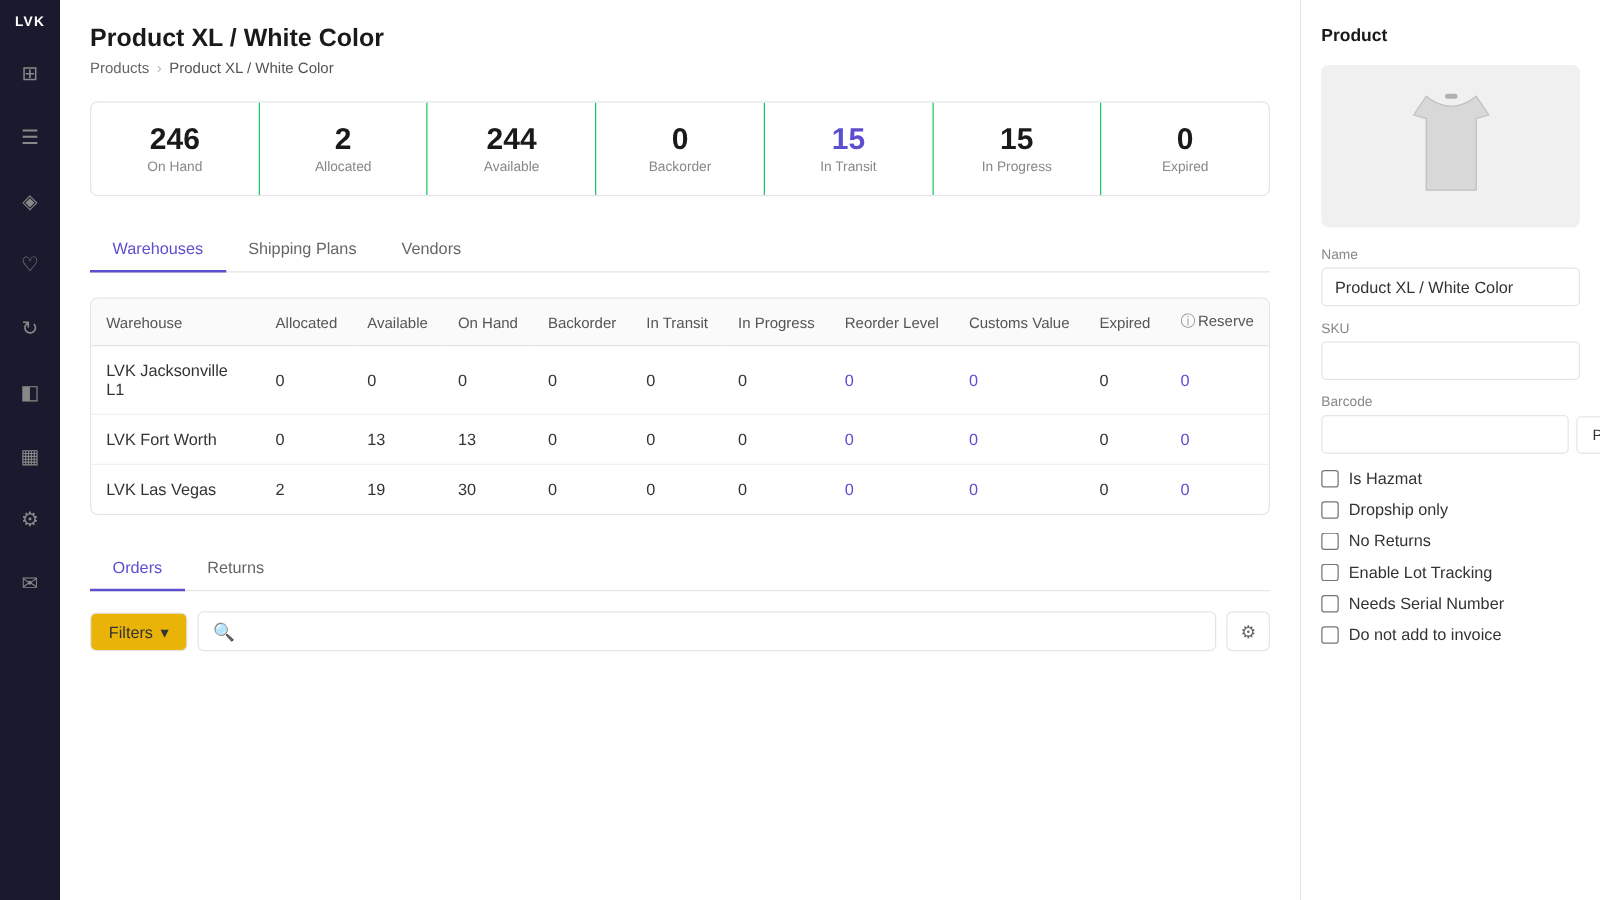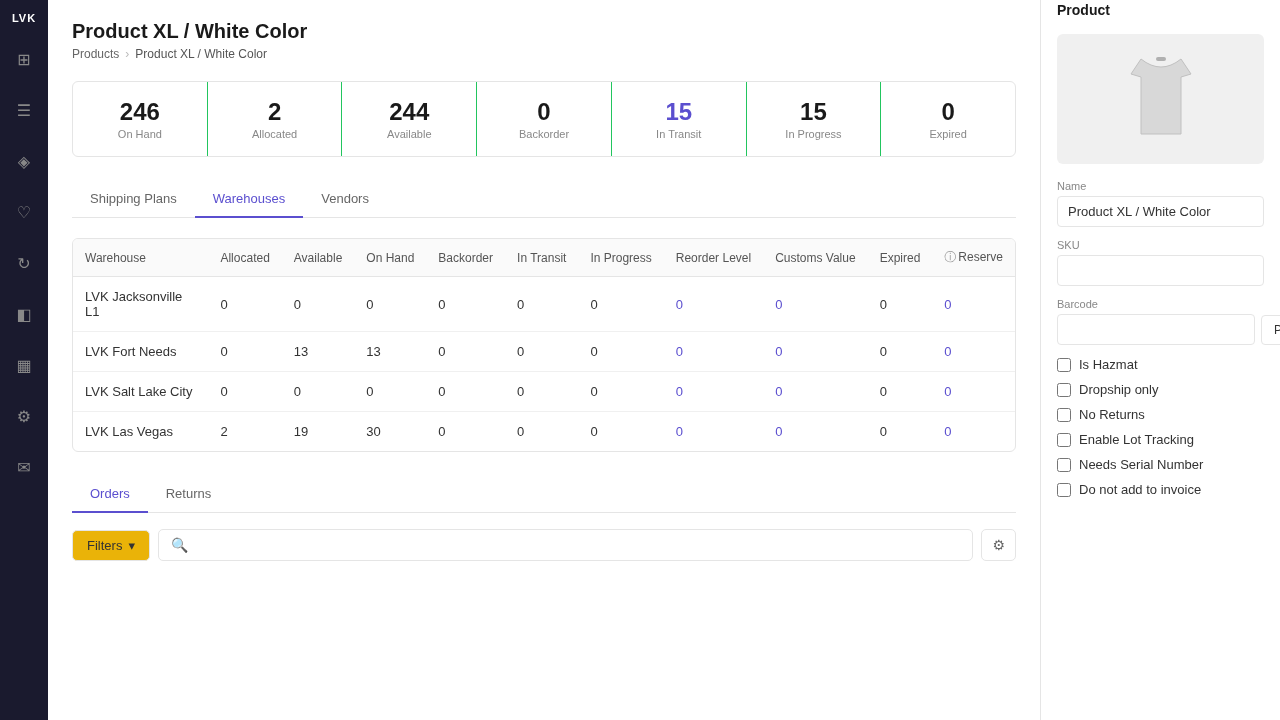--- a/index.html
+++ b/index.html
@@ -50,21 +50,21 @@
     .bottom-tab.active { color: #5b4fcf; border-bottom-color: #5b4fcf; font-weight: 500; }
 
     
     .filter-bar { display: flex; align-items: center; gap: 8px; }
     .filter-btn { display: flex; align-items: center; gap: 6px; padding: 7px 14px; border: 1px solid #e5e5e5; border-radius: 5px; background: #eab308; font-size: 13px; color: #333; cursor: pointer; }
     .search-box { flex: 1; display: flex; align-items: center; gap: 8px; padding: 7px 12px; border: 1px solid #e5e5e5; border-radius: 5px; background: #fff; }
     .search-box input { border: none; outline: none; flex: 1; font-size: 13px; color: #333; background: transparent; }
     .gear-btn { padding: 7px 10px; border: 1px solid #e5e5e5; border-radius: 5px; background: #fff; cursor: pointer; color: #666; font-size: 14px; }
 
     
-    .right-panel { width: 240px; border-left: 1px solid #e5e5e5; background: #fff; padding: 2px 16px; flex-shrink: 0; overflow-y: auto; }
+    .right-panel { width: 240px; border-left: 1px solid #e5e5e5; background: #fff; padding: 20px 16px; flex-shrink: 0; overflow-y: auto; }
     .panel-title { font-size: 14px; font-weight: 600; color: #1a1a1a; margin-bottom: 16px; }
     .product-image { width: 100%; height: 130px; background: #f0f0f0; border-radius: 6px; display: flex; align-items: center; justify-content: center; margin-bottom: 16px; overflow: hidden; }
     .product-img-svg { width: 80px; height: 100px; }
 
     .field-label { font-size: 11px; color: #888; margin-bottom: 4px; font-weight: 500; }
     .field-input { width: 100%; padding: 7px 10px; border: 1px solid #e5e5e5; border-radius: 4px; font-size: 13px; color: #333; margin-bottom: 12px; background: #fff; }
 
     .barcode-row { display: flex; gap: 6px; align-items: center; margin-bottom: 12px; }
     .barcode-input { flex: 1; padding: 7px 10px; border: 1px solid #e5e5e5; border-radius: 4px; font-size: 13px; color: #333; }
     .print-btn { padding: 7px 12px; border: 1px solid #e5e5e5; border-radius: 4px; font-size: 12px; color: #333; cursor: pointer; background: #fff; }
@@ -125,22 +125,22 @@
           <span class="stat-value">15</span>
           <div class="stat-label">In Progress</div>
         </div>
         <div class="stat-item">
           <span class="stat-value">0</span>
           <div class="stat-label">Expired</div>
         </div>
       </div>
 
     <div class="tabs" id="main-tabs">
+        <div class="tab active">Warehouses</div>
         <div class="tab">Shipping Plans</div>
-        <div class="tab active">Warehouses</div>
         <div class="tab">Vendors</div>
       </div>
 
     <div class="table-wrapper">
       <table>
         <thead>
           <tr id="table-header">
               <th>Warehouse</th>
               <th>Allocated</th>
               <th>Available</th>
@@ -162,37 +162,24 @@
               <td>0</td>
               <td>0</td>
               <td>0</td>
               <td>0</td>
               <td class="td-purple">0</td>
               <td class="td-purple">0</td>
               <td>0</td>
               <td class="td-purple">0</td>
             </tr>
             <tr>
-              <td>LVK Fort Needs</td>
+              <td>LVK Fort Worth</td>
               <td>0</td>
               <td>13</td>
               <td>13</td>
-              <td>0</td>
-              <td>0</td>
-              <td>0</td>
-              <td class="td-purple">0</td>
-              <td class="td-purple">0</td>
-              <td>0</td>
-              <td class="td-purple">0</td>
-            </tr>
-            <tr>
-              <td>LVK Salt Lake City</td>
-              <td>0</td>
-              <td>0</td>
-              <td>0</td>
               <td>0</td>
               <td>0</td>
               <td>0</td>
               <td class="td-purple">0</td>
               <td class="td-purple">0</td>
               <td>0</td>
               <td class="td-purple">0</td>
             </tr>
             <tr>
               <td>LVK Las Vegas</td>

